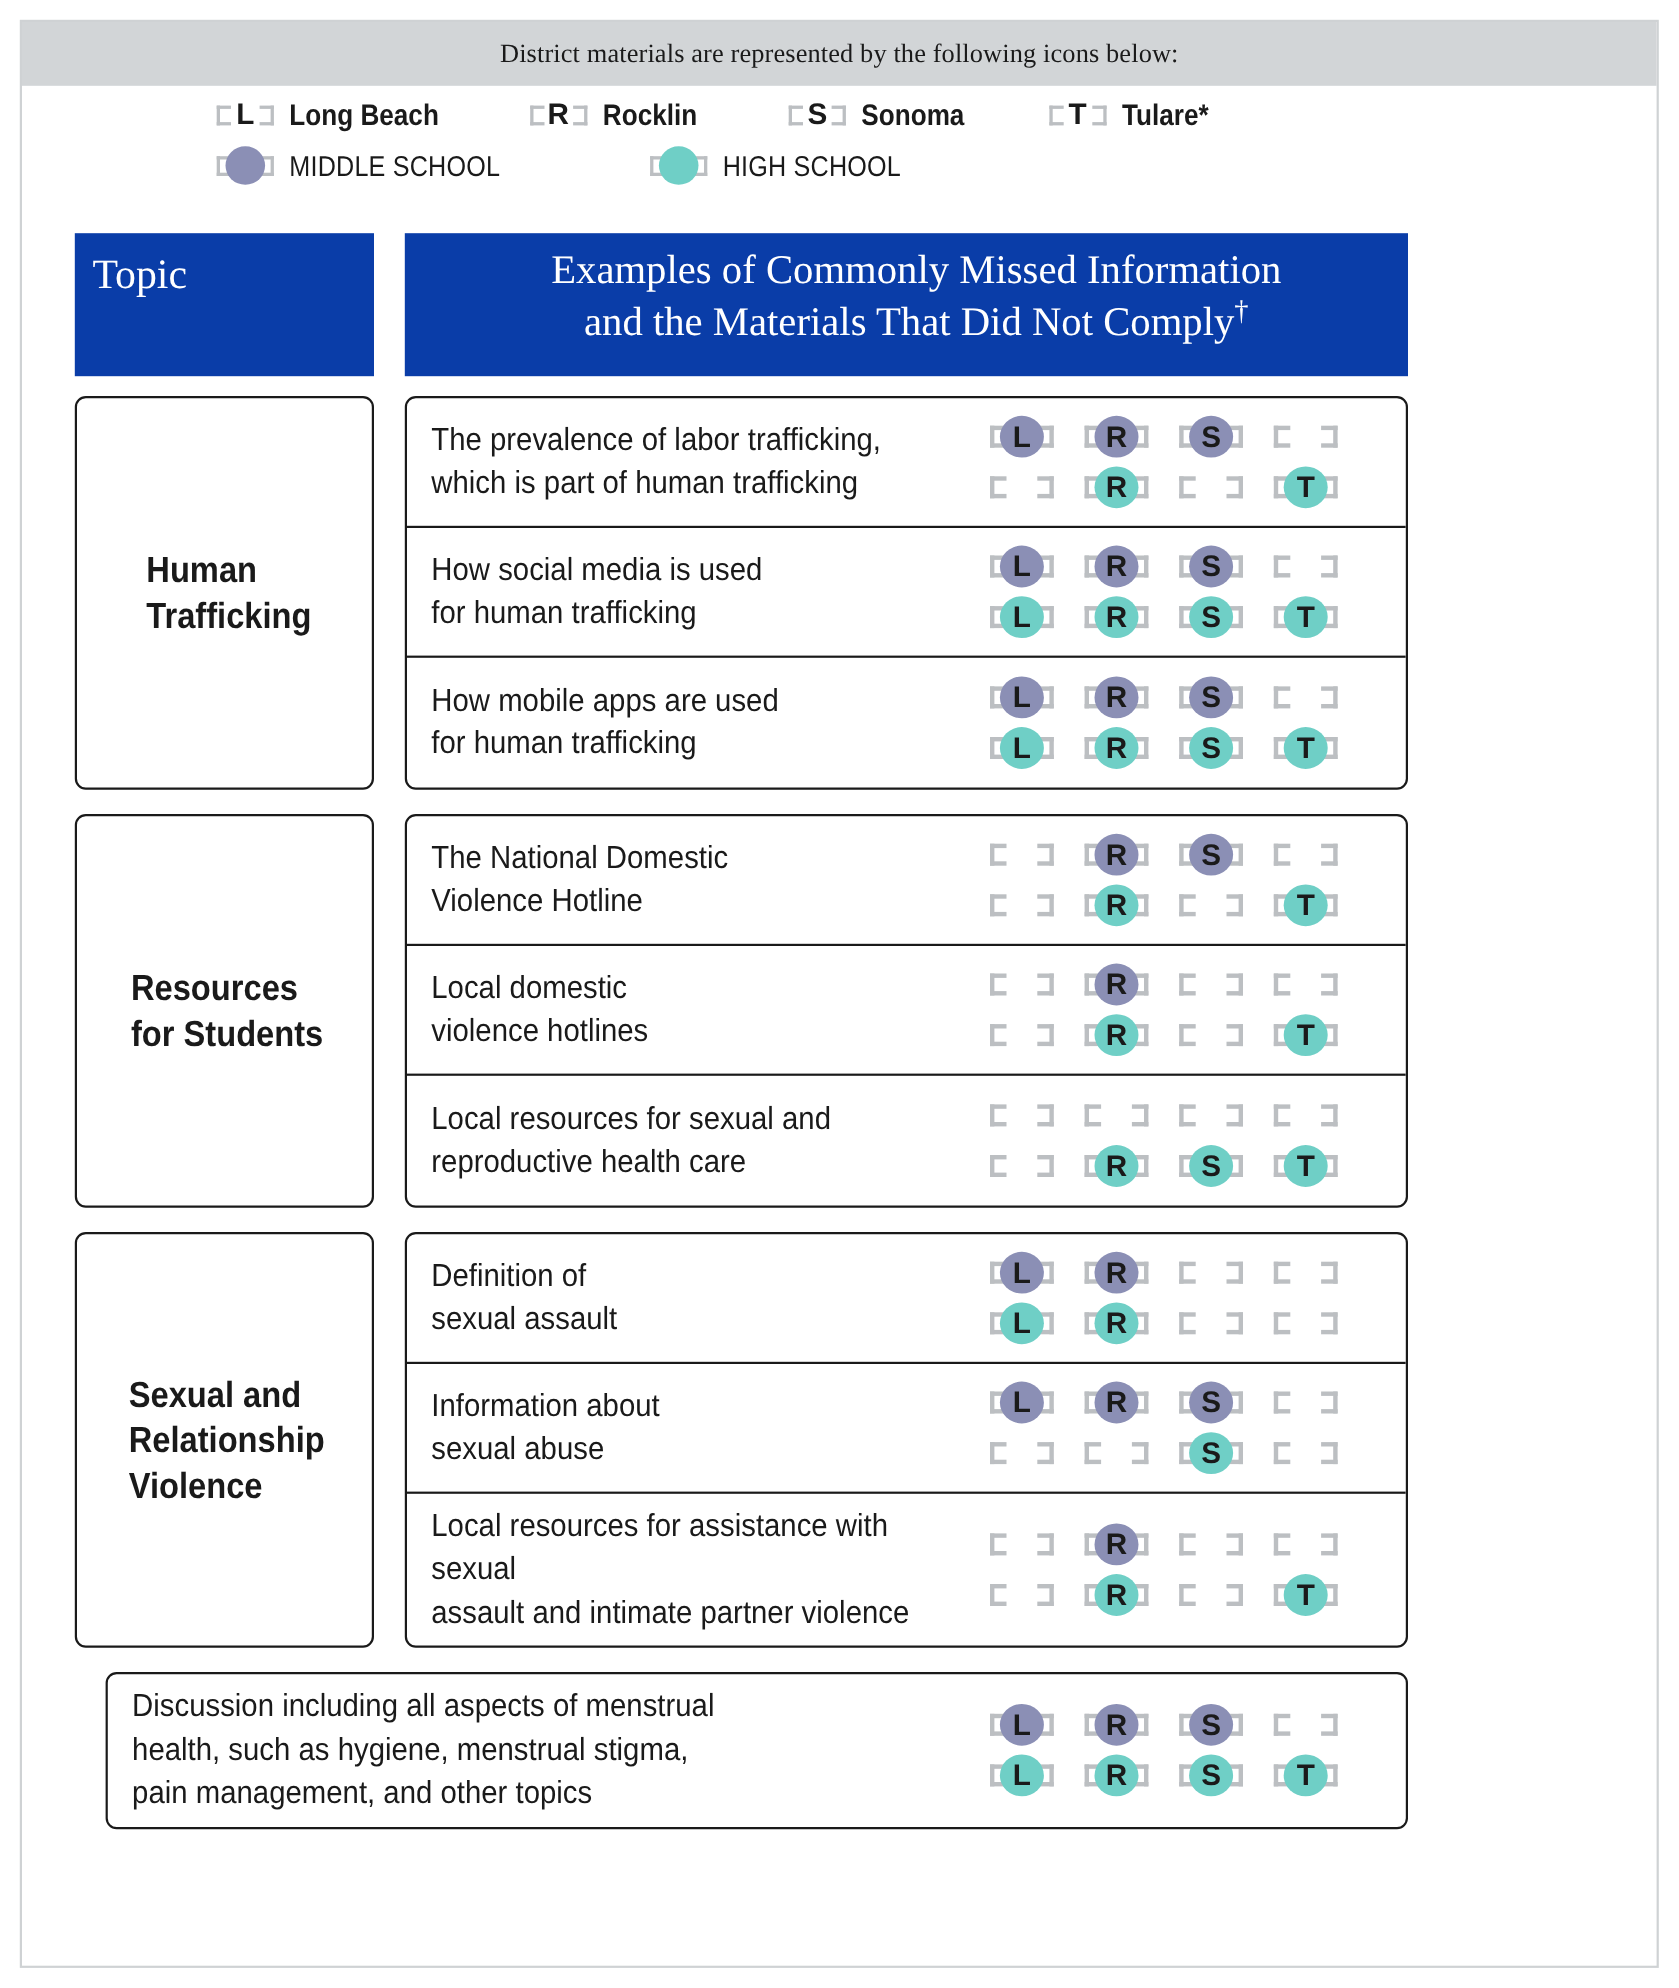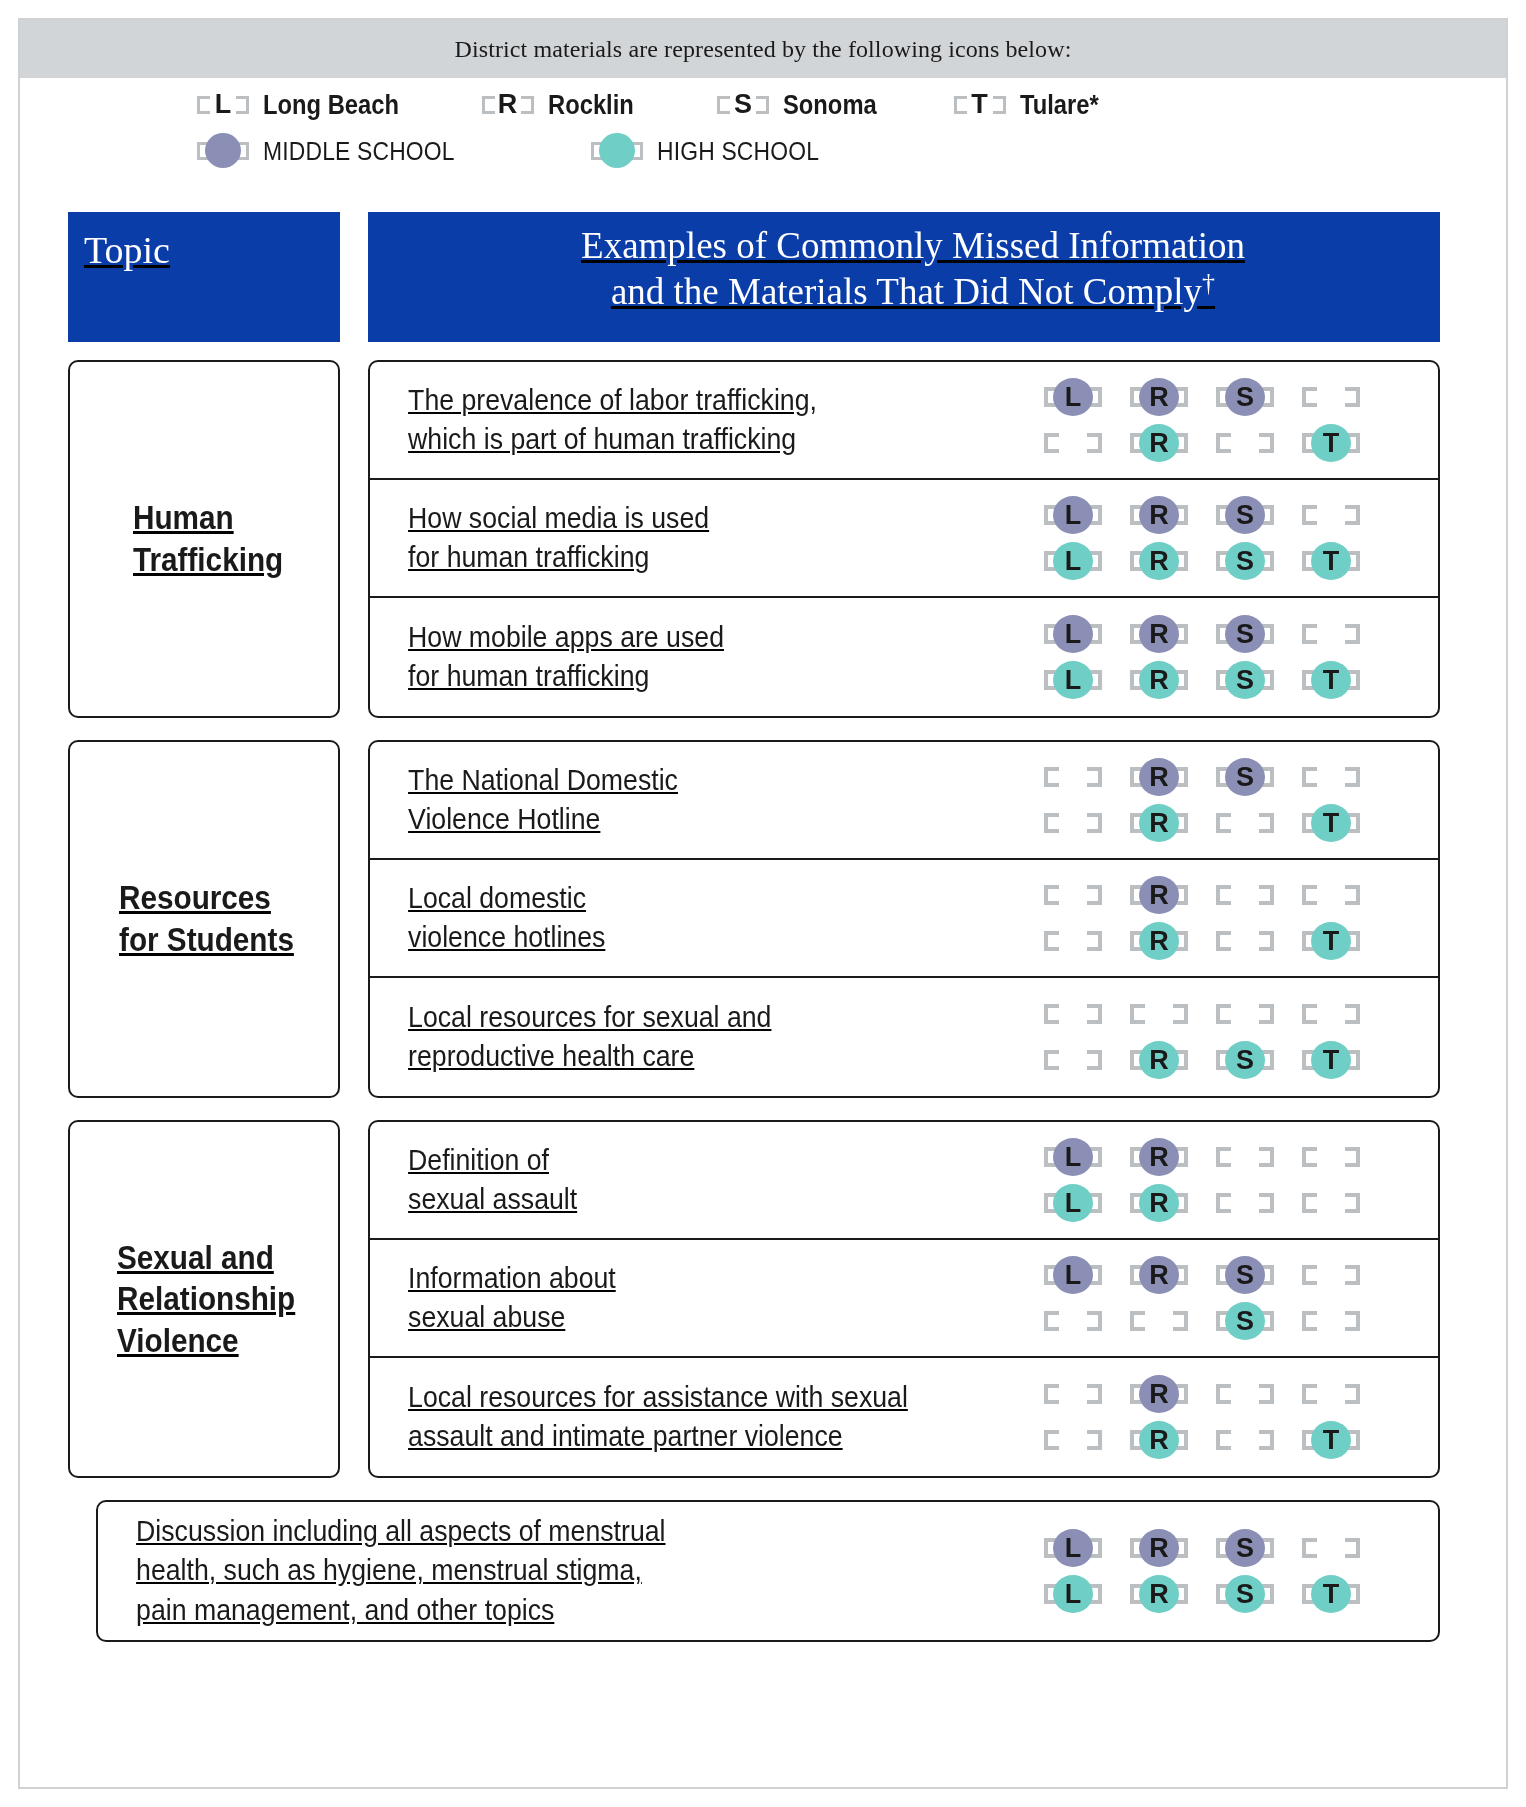--- a/index.html
+++ b/index.html
@@ -130,22 +130,21 @@
   
   .tok.small { width: 56px; height: 34px; flex: 0 0 56px; }
   .tok.small .brk { top: 8px; width: 13px; height: 18px; border-width: 3px; }
   .tok.small .oval { left: 10px; top: -1px; width: 36px; height: 35px; font-size: 27px; }
 
   
   .table {
     position: absolute;
     left: 68px;
     top: 212px;
-    width: 1372px;
-    text-decoration: underline;
+    width: 1212px;
   }
 
   .thead {
     display: flex;
     align-items: stretch;
     height: 130px;
     margin-bottom: 18px;
   }
   .th-topic {
     width: 272px;
@@ -212,21 +211,21 @@
     border-radius: 10px;
     box-sizing: border-box;
     overflow: hidden;
   }
   .row {
     display: flex;
     align-items: center;
     border-bottom: 2.5px solid #1a1a1a;
     box-sizing: border-box;
     min-height: 118px;
-    padding: 10px 16px;
+    padding: 10px 0;
   }
   .row:last-child { border-bottom: none; }
 
   .row-text {
     flex: 1 1 auto;
     font-family: "Liberation Sans Narrow", "Liberation Sans", sans-serif;
     font-size: 29px;
     color: #1a1a1a;
     line-height: 1.36;
     padding-left: 24px;

